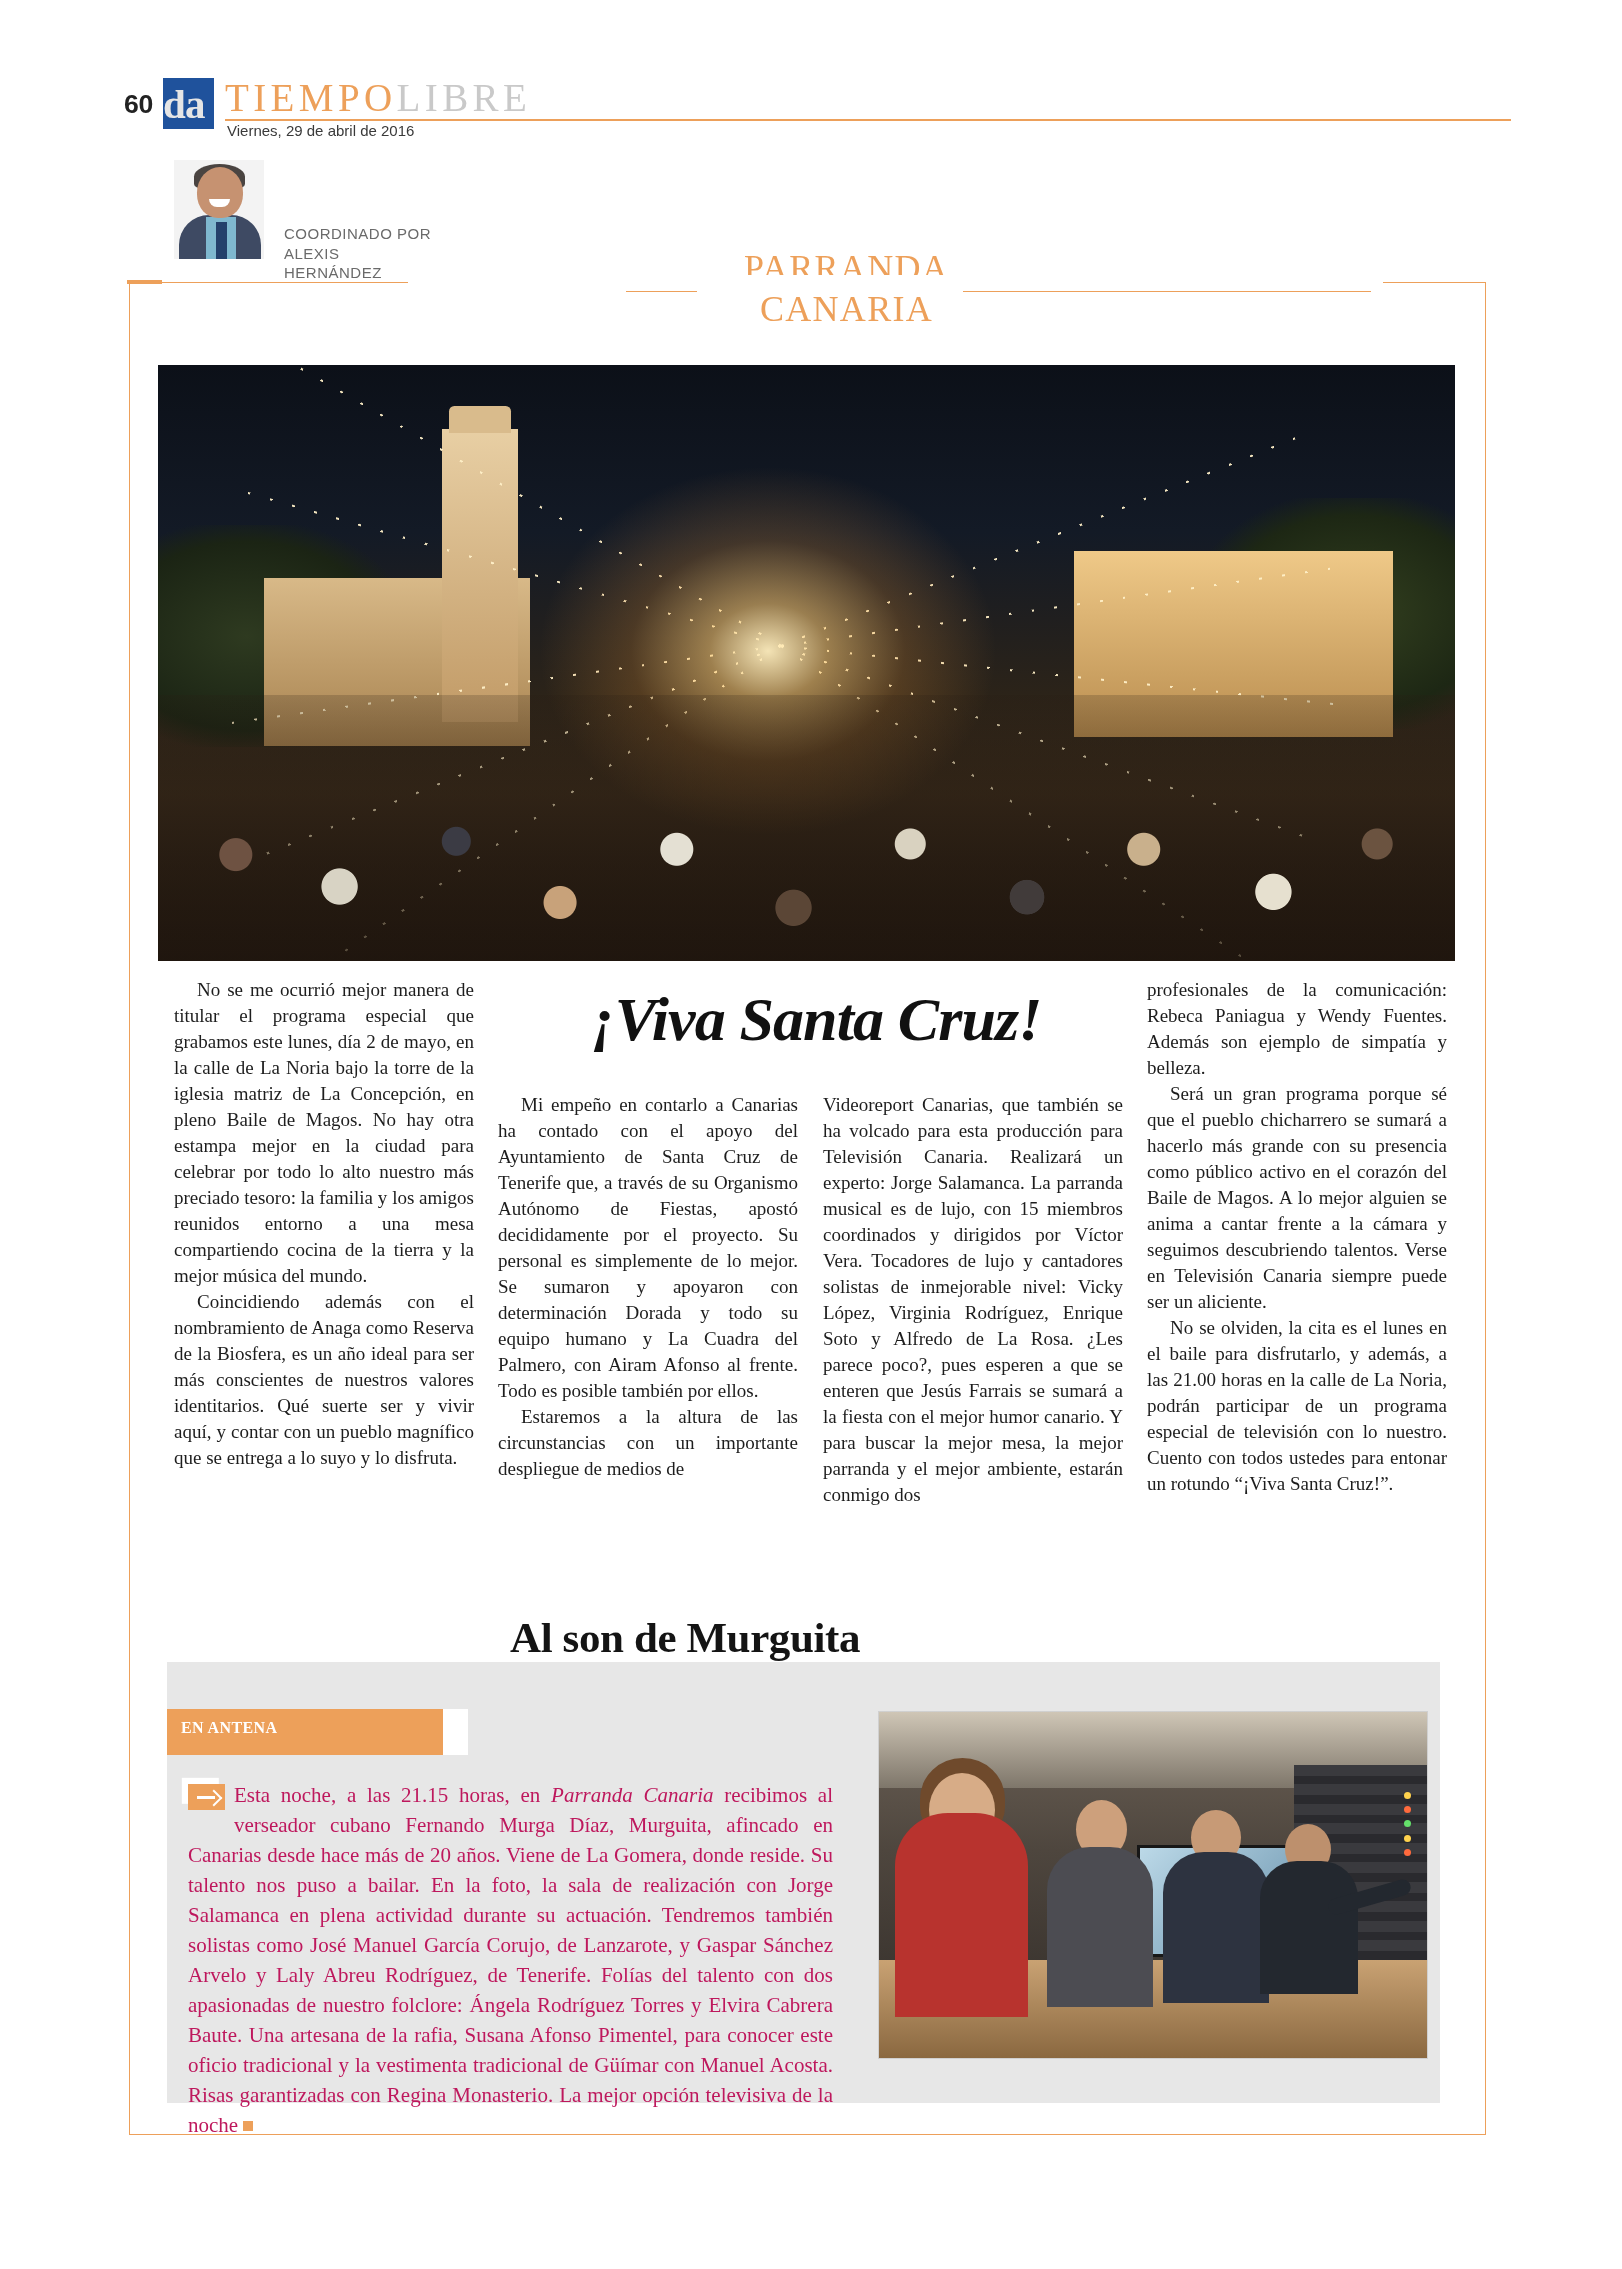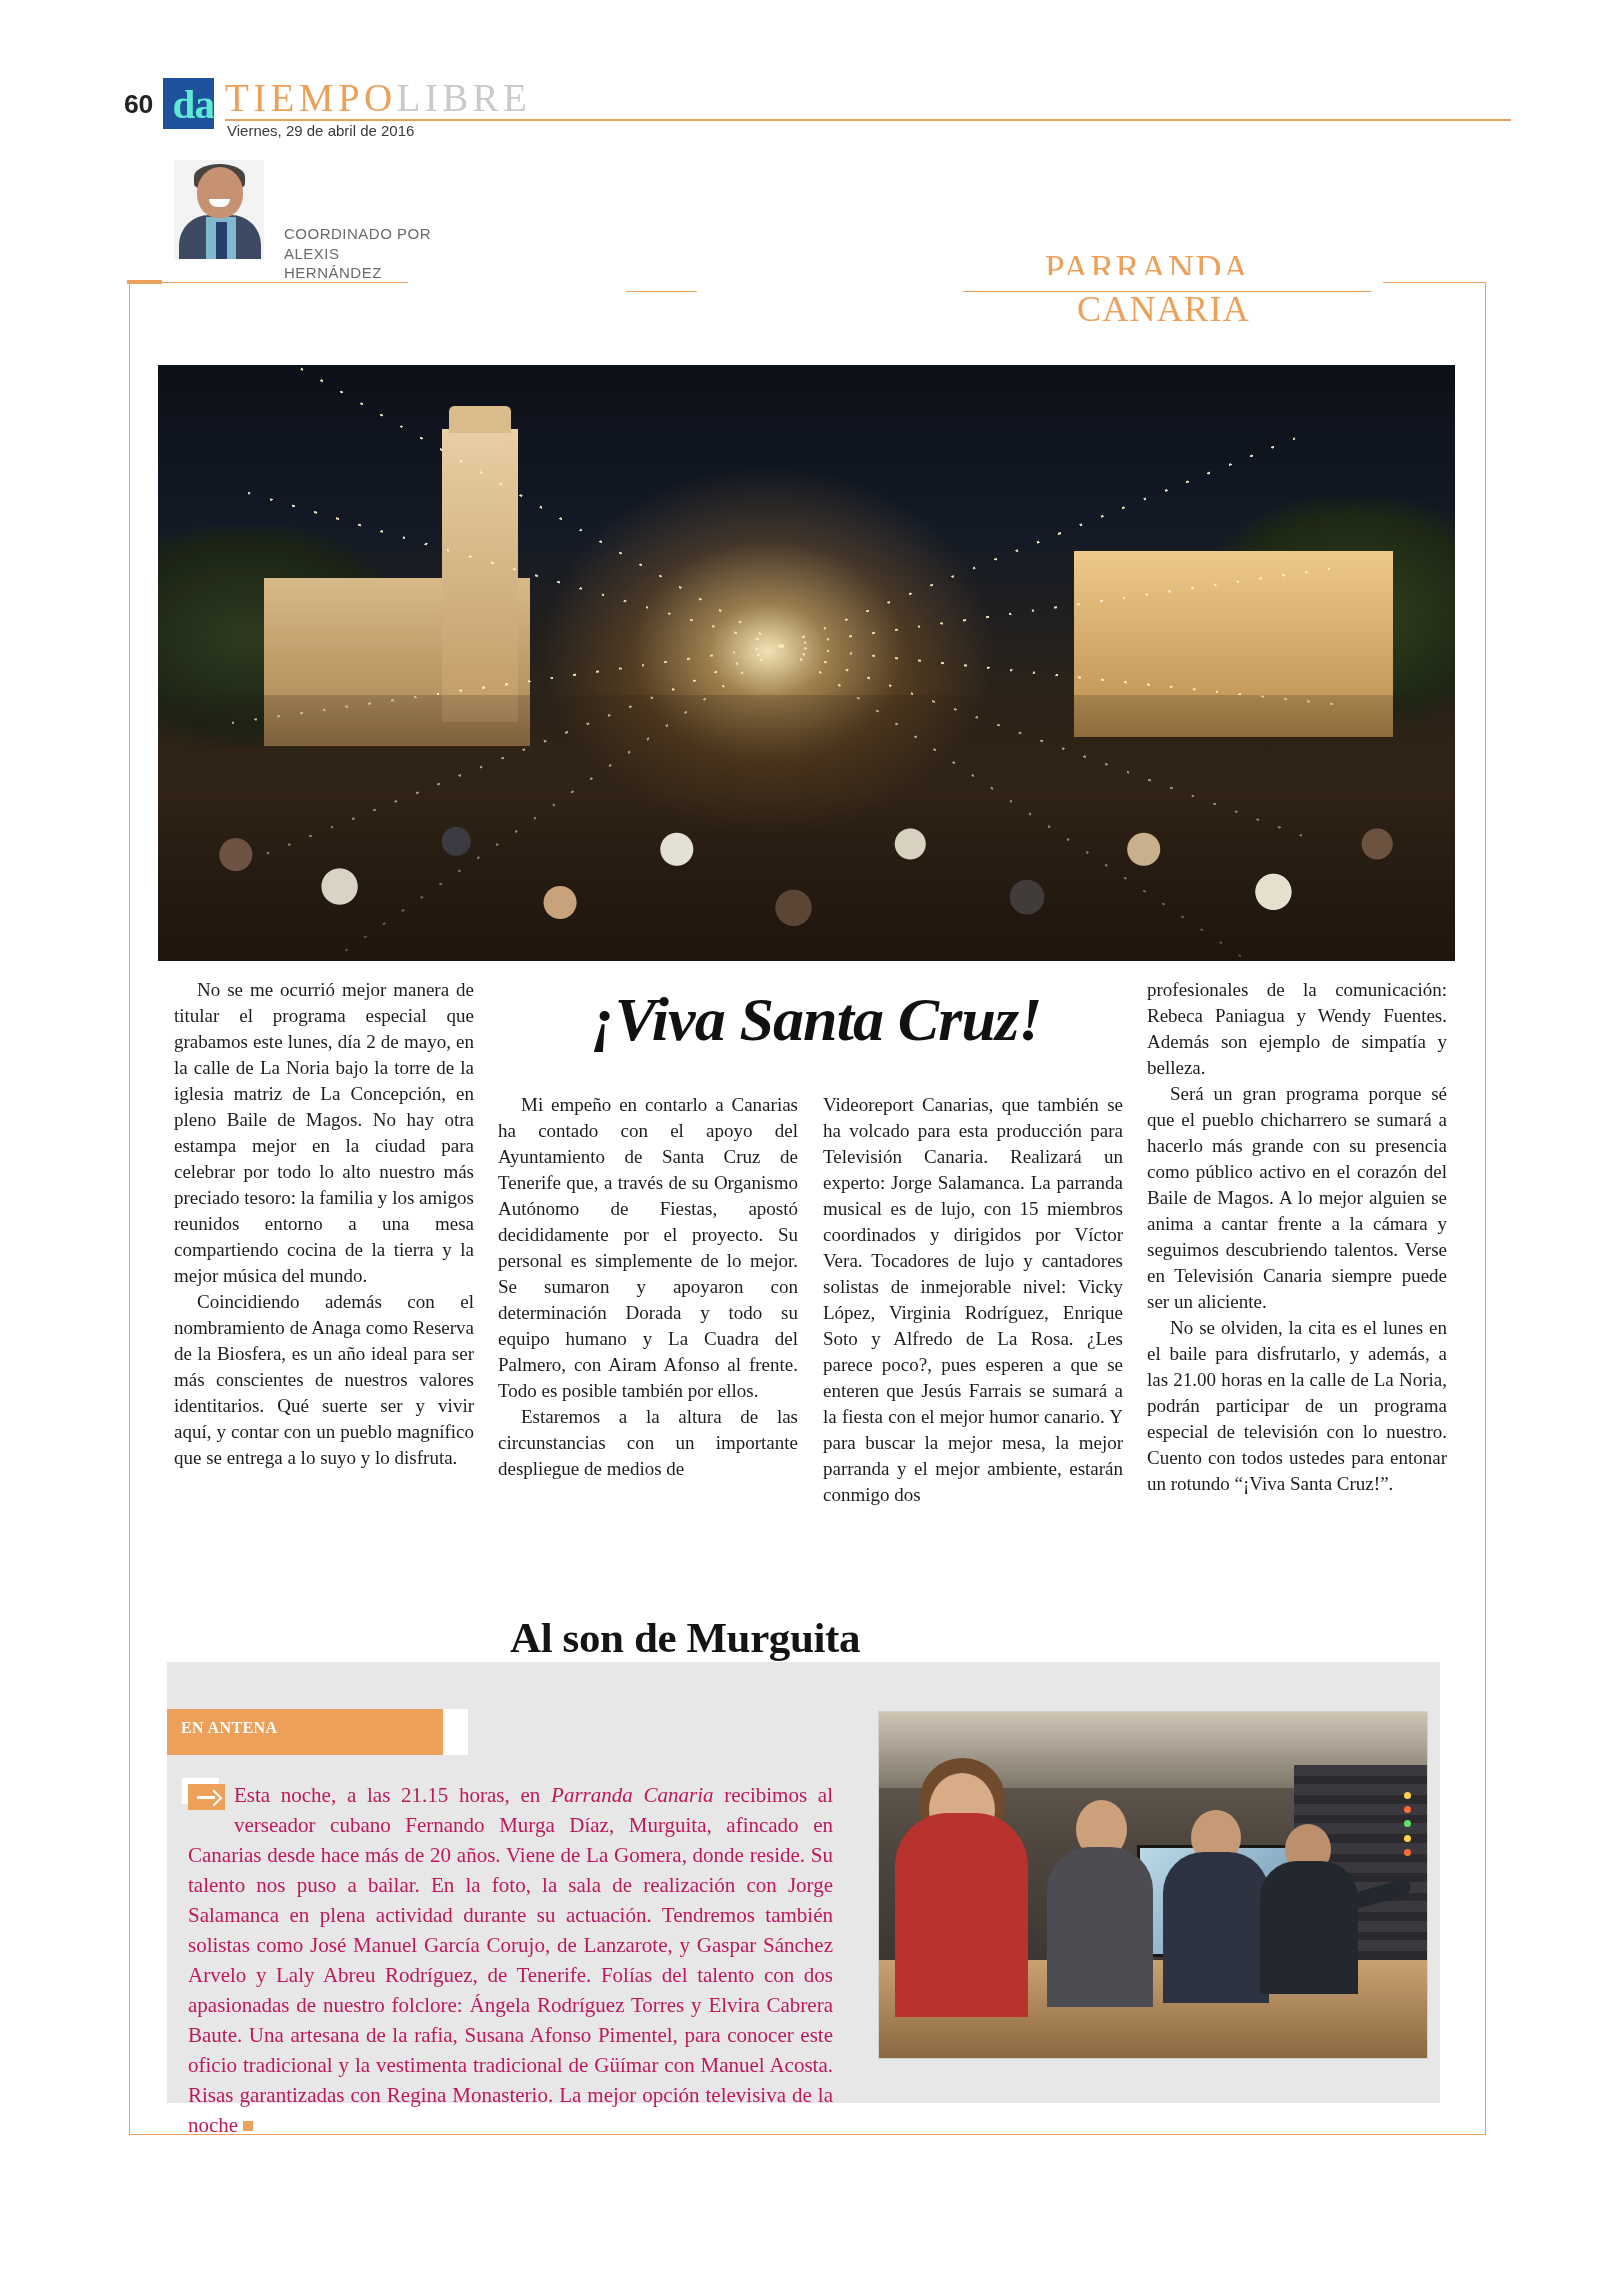--- a/index.html
+++ b/index.html
@@ -40,26 +40,26 @@
     color: #222;
     letter-spacing: -0.4px;
   }
   .da-logo {
     position: absolute;
     left: 39px;
     top: 0px;
     width: 51px;
     height: 51px;
     background: #1f529c;
-    color: #5eead4;
+    color: #e5e5e5;
     font-family: "Liberation Serif", serif;
     font-weight: bold;
     font-size: 41px;
     line-height: 53px;
-    text-align: right;
+    text-align: left;
     letter-spacing: -0.9px;
   }
   .mast-title {
     position: absolute;
     left: 101px;
     top: -3.5px;
     font-family: "Liberation Serif", serif;
     font-size: 39px;
     letter-spacing: 4.4px;
     white-space: nowrap;
@@ -145,21 +145,21 @@
     letter-spacing: 0.5px;
     color: #6a6a6a;
   }
 
   
   .section-head {
     position: absolute;
     left: 443px;
     top: 248px;
     width: 807px;
-    text-align: right;
+    text-align: center;
   }
   .section-head .sh-line {
     font-family: "Liberation Serif", serif;
     font-size: 36px;
     color: #eda05a;
     letter-spacing: 1.3px;
     line-height: 41px;
   }
   .rule-left, .rule-right {
     position: absolute;

